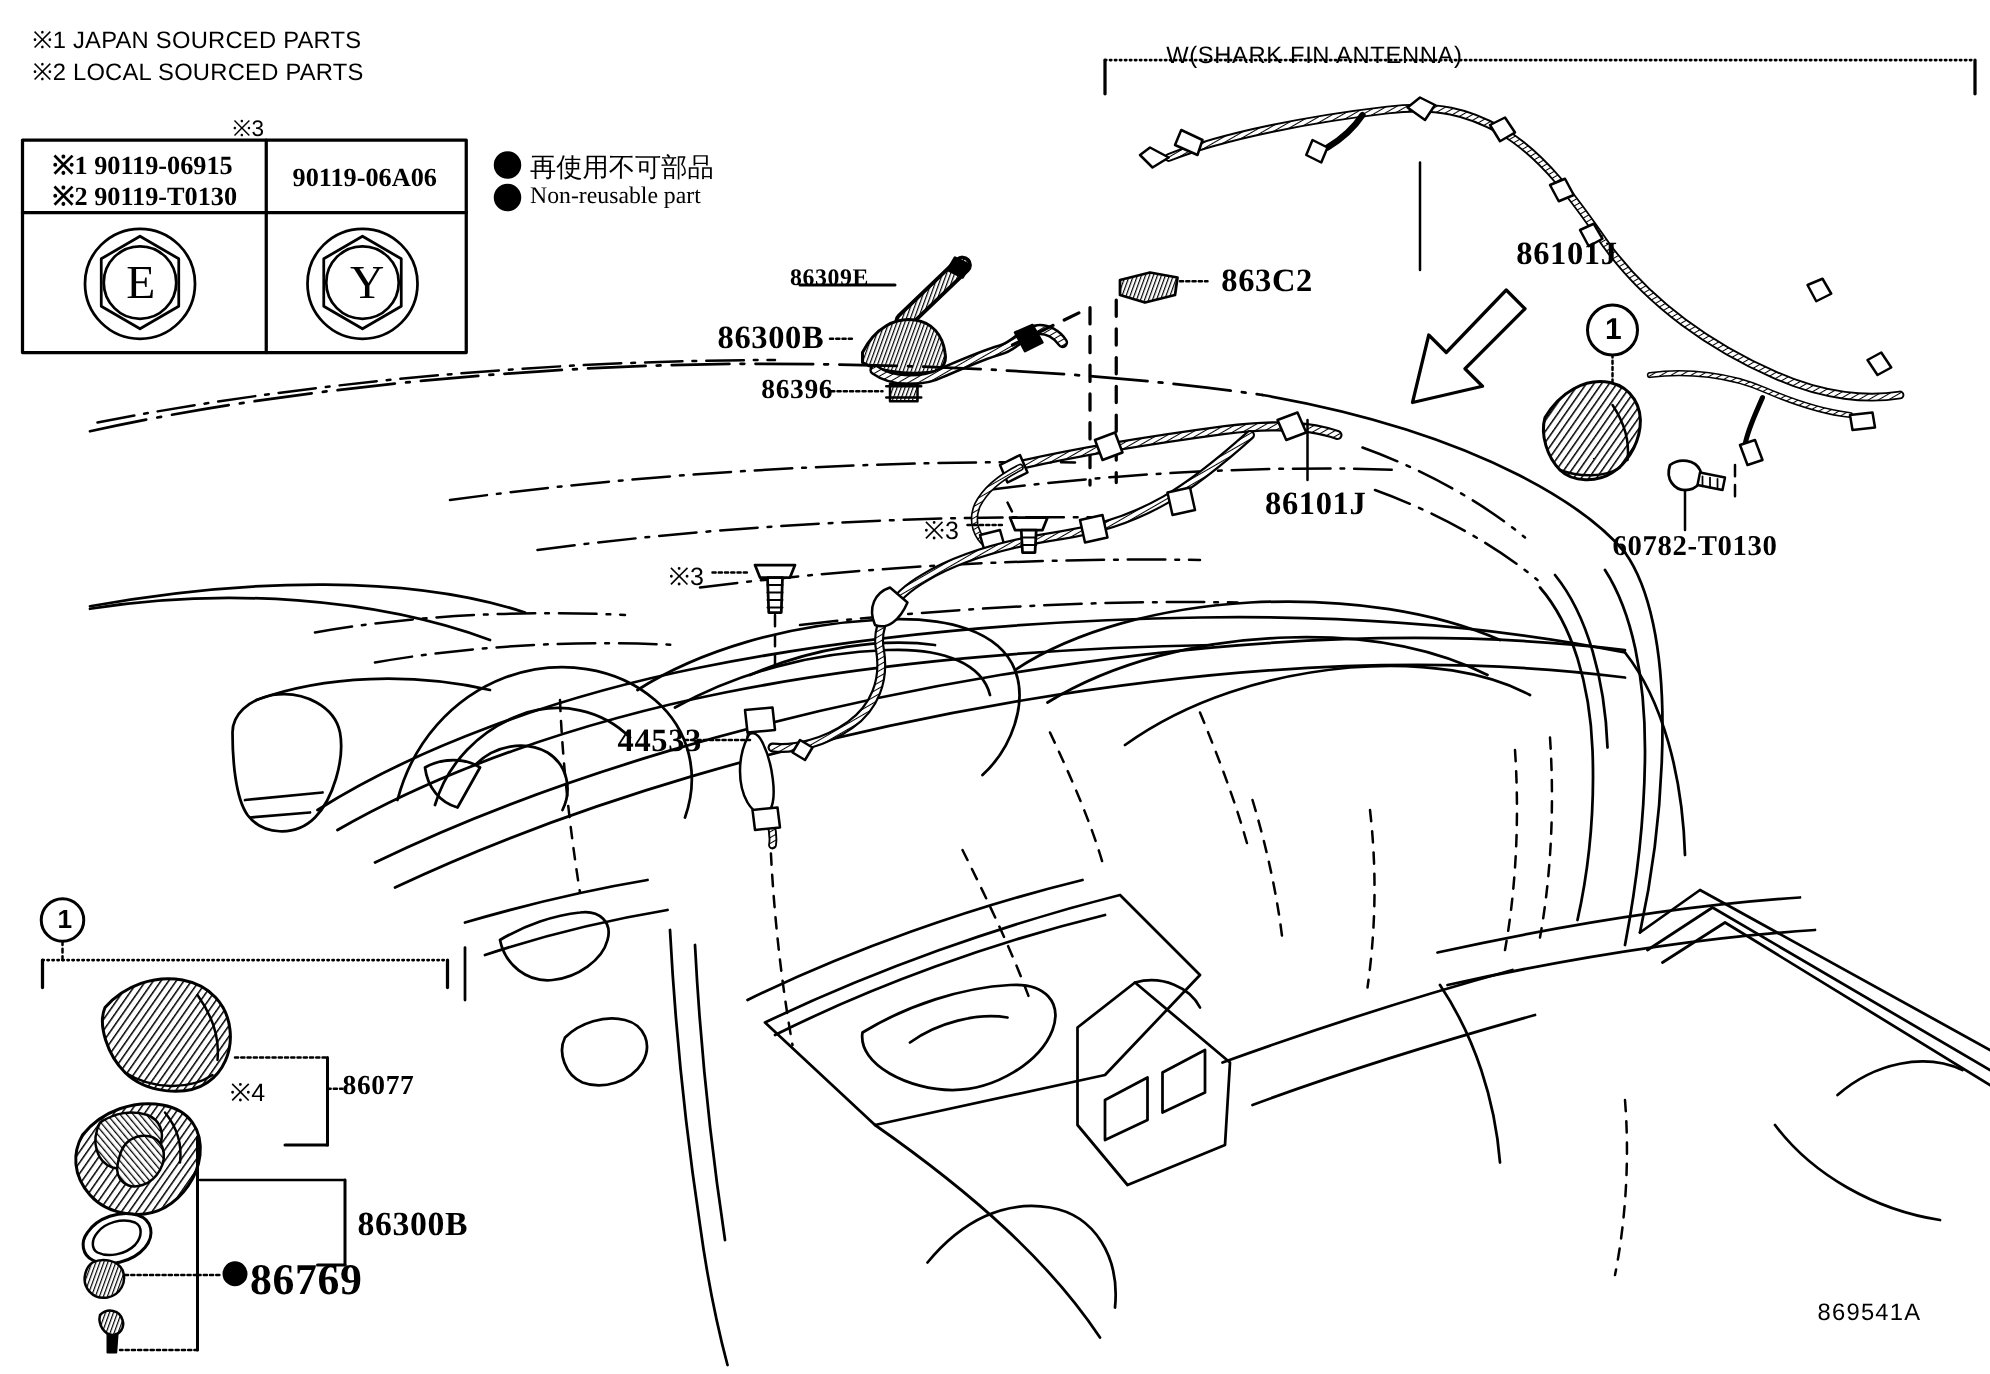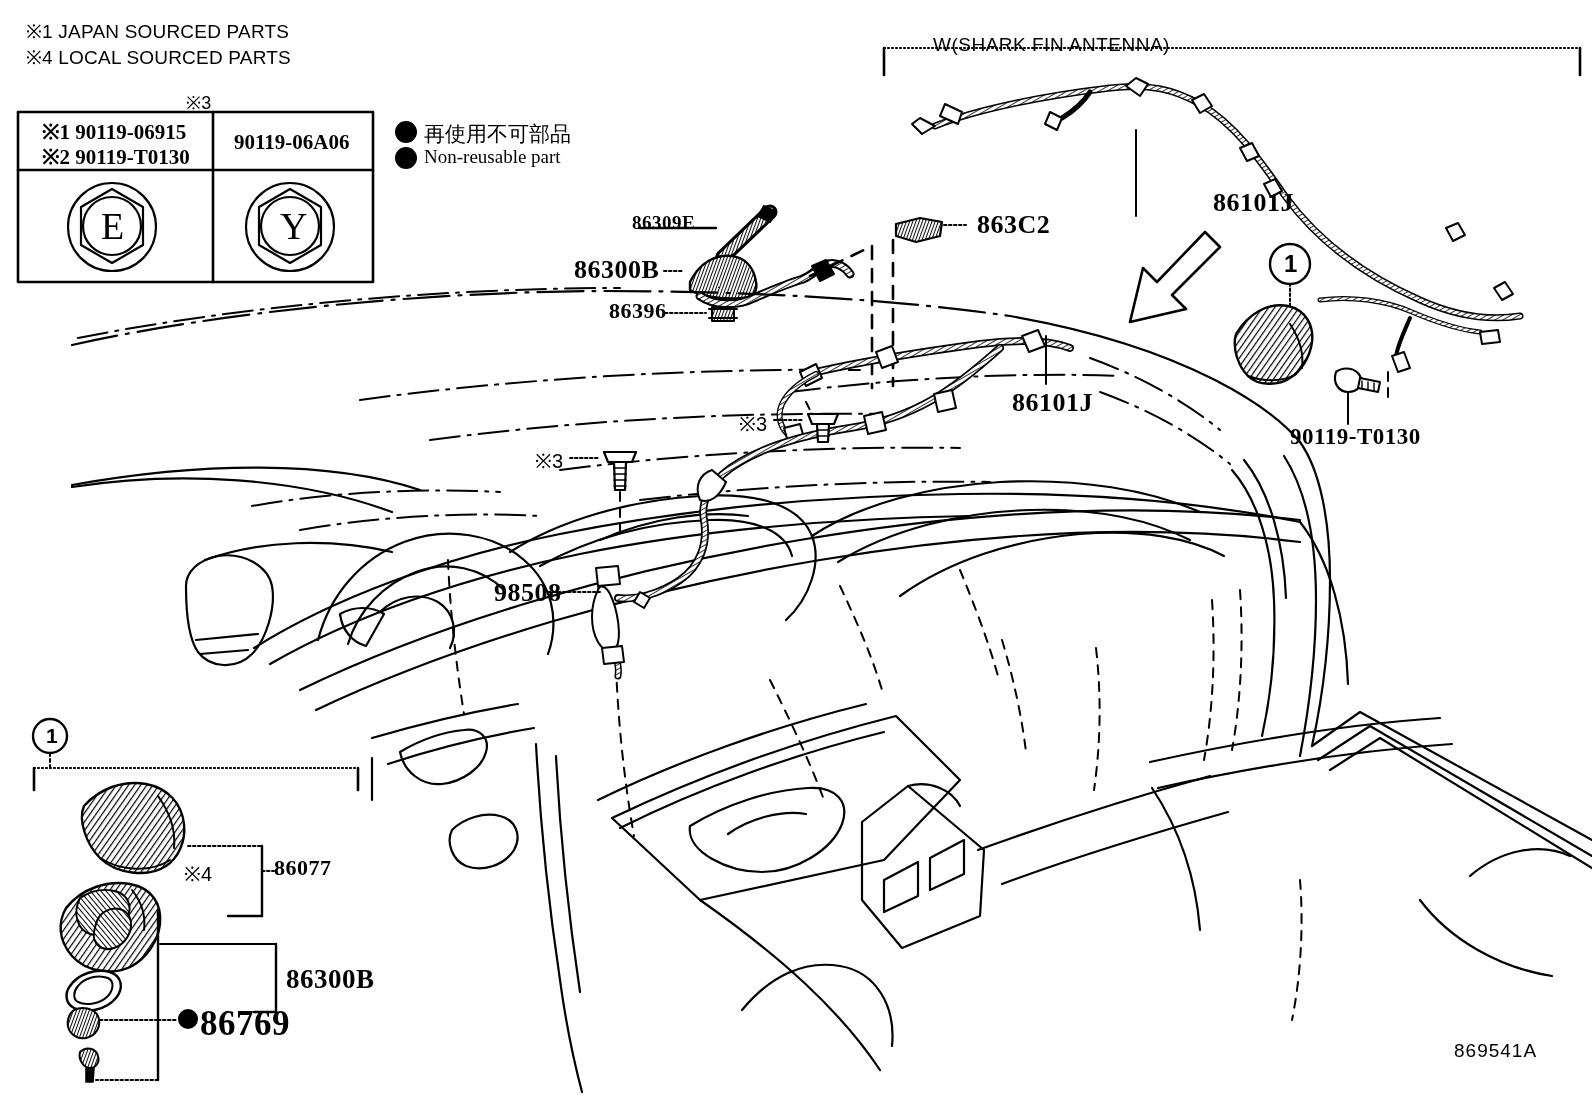--- a/index.html
+++ b/index.html
@@ -362,21 +362,21 @@
       <g>
         <circle cx="1290" cy="264" r="20" fill="#fff" stroke-width="2.4"></circle>
         <circle cx="50" cy="736" r="17" fill="#fff" stroke-width="2.4"></circle>
         <path d="M50 753 L50 768" stroke-width="2" stroke-dasharray="3 3"></path>
       </g>
 
     </g>
   </svg>
 
   <div class="note" style="left:26px;top:18px;">※1 JAPAN SOURCED PARTS</div>
-  <div class="note" style="left:26px;top:44px;">※4 LOCAL SOURCED PARTS</div>
+  <div class="note" style="left:26px;top:44px;">※2 LOCAL SOURCED PARTS</div>
 
   <div class="note" style="left:186px;top:90px;font-size:18px;">※3</div>
 
   <div class="tblTxt" style="left:42px;top:117px;">※1 90119-06915</div>
   <div class="tblTxt" style="left:42px;top:142px;">※2 90119-T0130</div>
 
   <div class="tblTxt" style="left:234px;top:130px;">90119-06A06</div>
 
   <div class="tblTxt" style="left:101px;top:204px;font-size:38px;font-weight:400;">E</div>
   <div class="tblTxt" style="left:280px;top:204px;font-size:38px;font-weight:400;">Y</div>
@@ -385,22 +385,22 @@
   <div class="legendTxt2" style="left:424px;top:146px;">Non-reusable part</div>
 
   <div class="hdr" style="left:933px;top:18px;letter-spacing:.5px;margin-top:16px;">W(SHARK FIN ANTENNA)</div>
 
   <div class="lbl" style="left:632px;top:212px;font-size:19px;">86309E</div>
   <div class="lbl" style="left:574px;top:255px;font-size:26px;">86300B</div>
   <div class="lbl" style="left:609px;top:298px;font-size:22px;">86396</div>
   <div class="lbl" style="left:977px;top:210px;font-size:26px;">863C2</div>
   <div class="lbl" style="left:1213px;top:188px;font-size:26px;">86101J</div>
   <div class="lbl" style="left:1012px;top:388px;font-size:26px;">86101J</div>
-  <div class="lbl" style="left:494px;top:578px;font-size:26px;">98508</div>
-  <div class="lbl" style="left:1290px;top:424px;font-size:23px;">90119-T0130</div>
+  <div class="lbl" style="left:494px;top:578px;font-size:26px;">44533</div>
+  <div class="lbl" style="left:1290px;top:424px;font-size:23px;">60782-T0130</div>
   <div class="lbl" style="left:274px;top:855px;font-size:22px;">86077</div>
   <div class="lbl" style="left:286px;top:964px;font-size:27px;">86300B</div>
   <div class="lbl" style="left:200px;top:1004px;font-size:35px;">86769</div>
 
   <div class="note" style="left:535px;top:447px;font-size:20px;">※3</div>
   <div class="note" style="left:739px;top:410px;font-size:20px;">※3</div>
   <div class="note" style="left:184px;top:860px;font-size:20px;">※4</div>
 
   <div class="lbl" style="left:1284px;top:250px;font-size:24px;font-family:'Liberation Sans',sans-serif;">1</div>
   <div class="lbl" style="left:46px;top:724px;font-size:21px;font-family:'Liberation Sans',sans-serif;">1</div>

